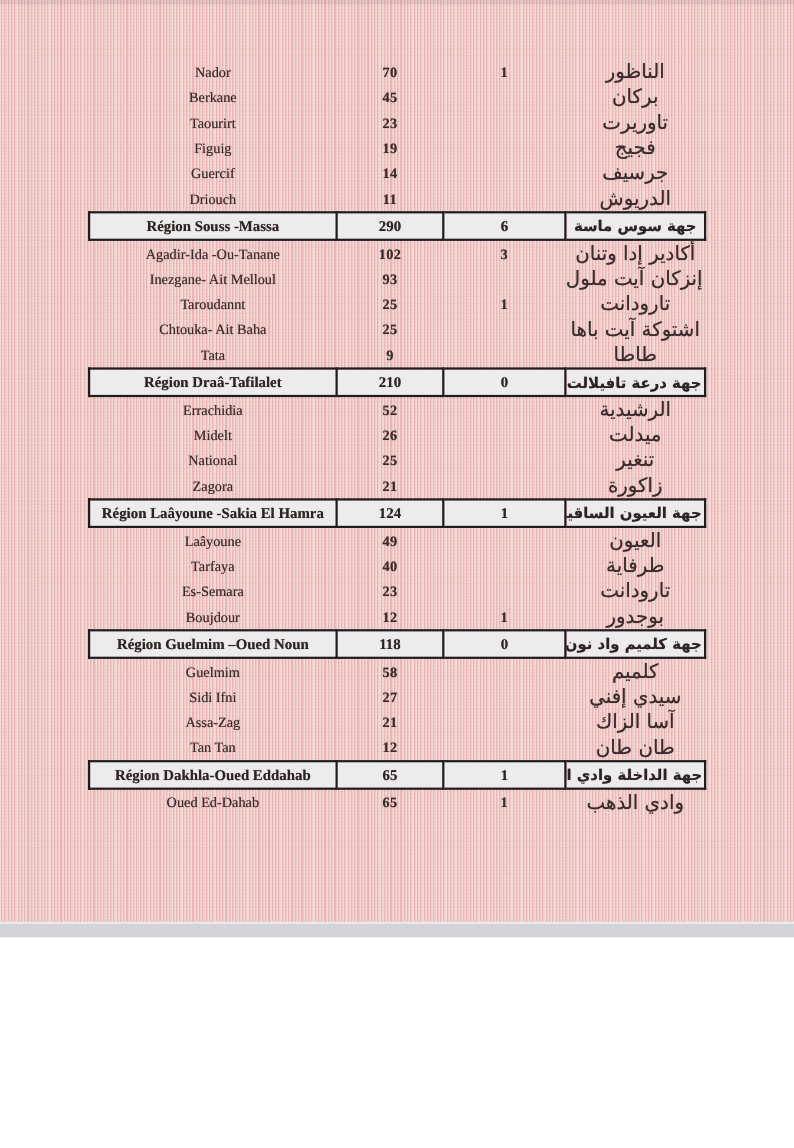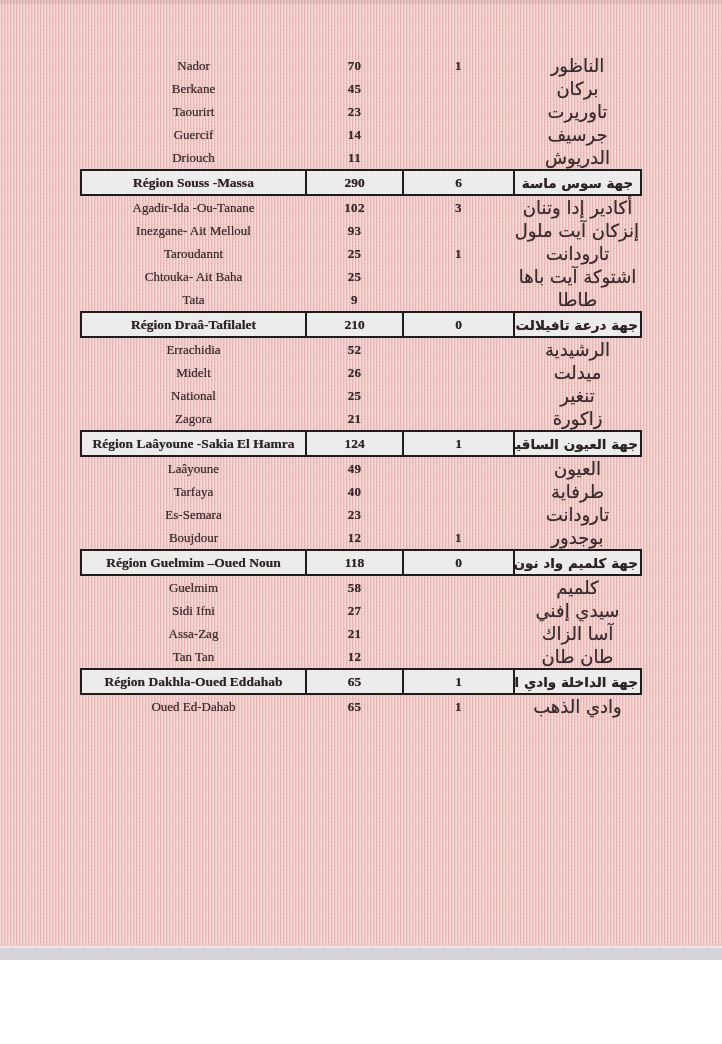--- a/index.html
+++ b/index.html
@@ -1,18 +1,18 @@
 <!DOCTYPE html>
 <html lang="fr"><head>
 <meta charset="utf-8">
 <style>
   html,body{margin:0;padding:0;}
   body{width:722px;height:1044px;overflow:hidden;font-family:"Liberation Serif","DejaVu Serif",serif;}
   .page{
-    position:relative;width:722px;height:960px;overflow:hidden;
+    position:relative;width:722px;height:852px;overflow:hidden;
     background-color:#f0c6c4;
     background-image:
       repeating-linear-gradient(90deg, rgba(255,255,255,0.32) 0 1px, rgba(224,162,159,0.42) 1px 2px, rgba(255,255,255,0.10) 2px 3px),
       repeating-linear-gradient(0deg, rgba(0,0,0,0.02) 0 1px, rgba(255,255,255,0.03) 1px 3px);
     text-decoration: underline;
   }
   .top-shade{position:absolute;left:0;top:0;width:100%;height:4px;background:rgba(90,70,70,0.10);}
   table.regions{
     position:absolute;left:80px;top:54px;width:560px;
     border-collapse:collapse;table-layout:fixed;
@@ -63,20 +63,26 @@
           <td>Berkane</td>
           <td class="num">45</td>
           <td class="num"></td>
           <td class="ar" dir="rtl">بركان</td>
         </tr>
         <tr class="city">
           <td>Taourirt</td>
           <td class="num">23</td>
           <td class="num"></td>
           <td class="ar" dir="rtl">تاوريرت</td>
+        </tr>
+        <tr class="city">
+          <td>Figuig</td>
+          <td class="num">19</td>
+          <td class="num"></td>
+          <td class="ar" dir="rtl">فجيج</td>
         </tr>
         <tr class="city">
           <td>Guercif</td>
           <td class="num">14</td>
           <td class="num"></td>
           <td class="ar" dir="rtl">جرسيف</td>
         </tr>
         <tr class="city">
           <td>Driouch</td>
           <td class="num">11</td>

